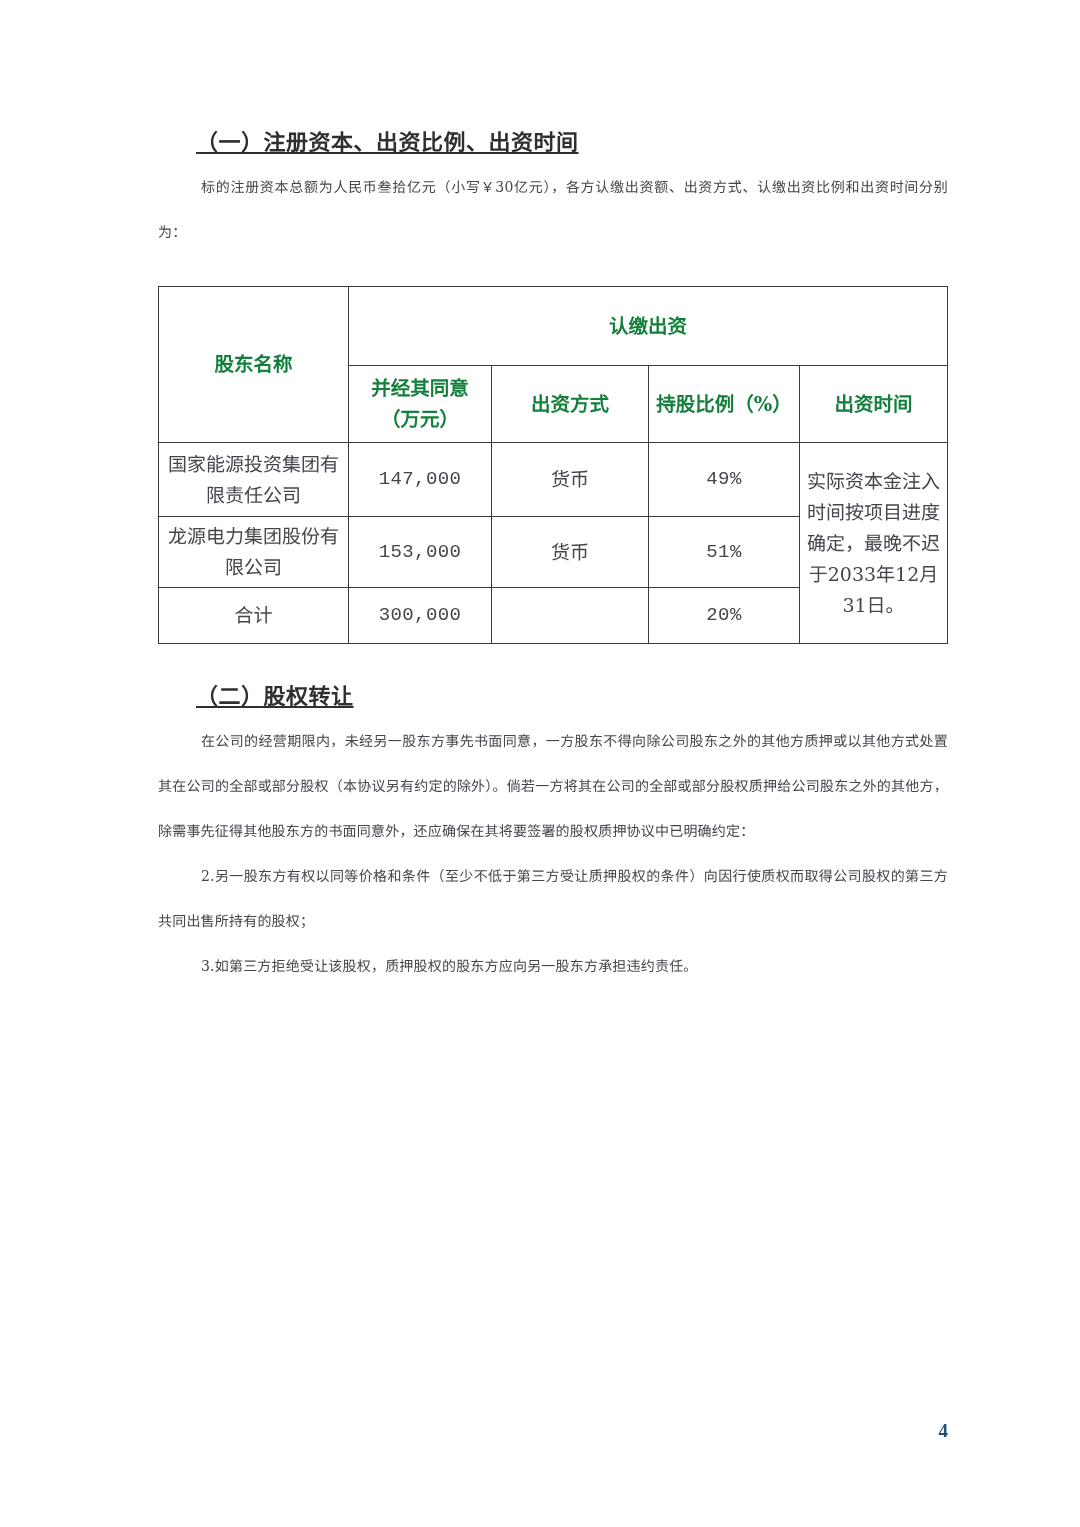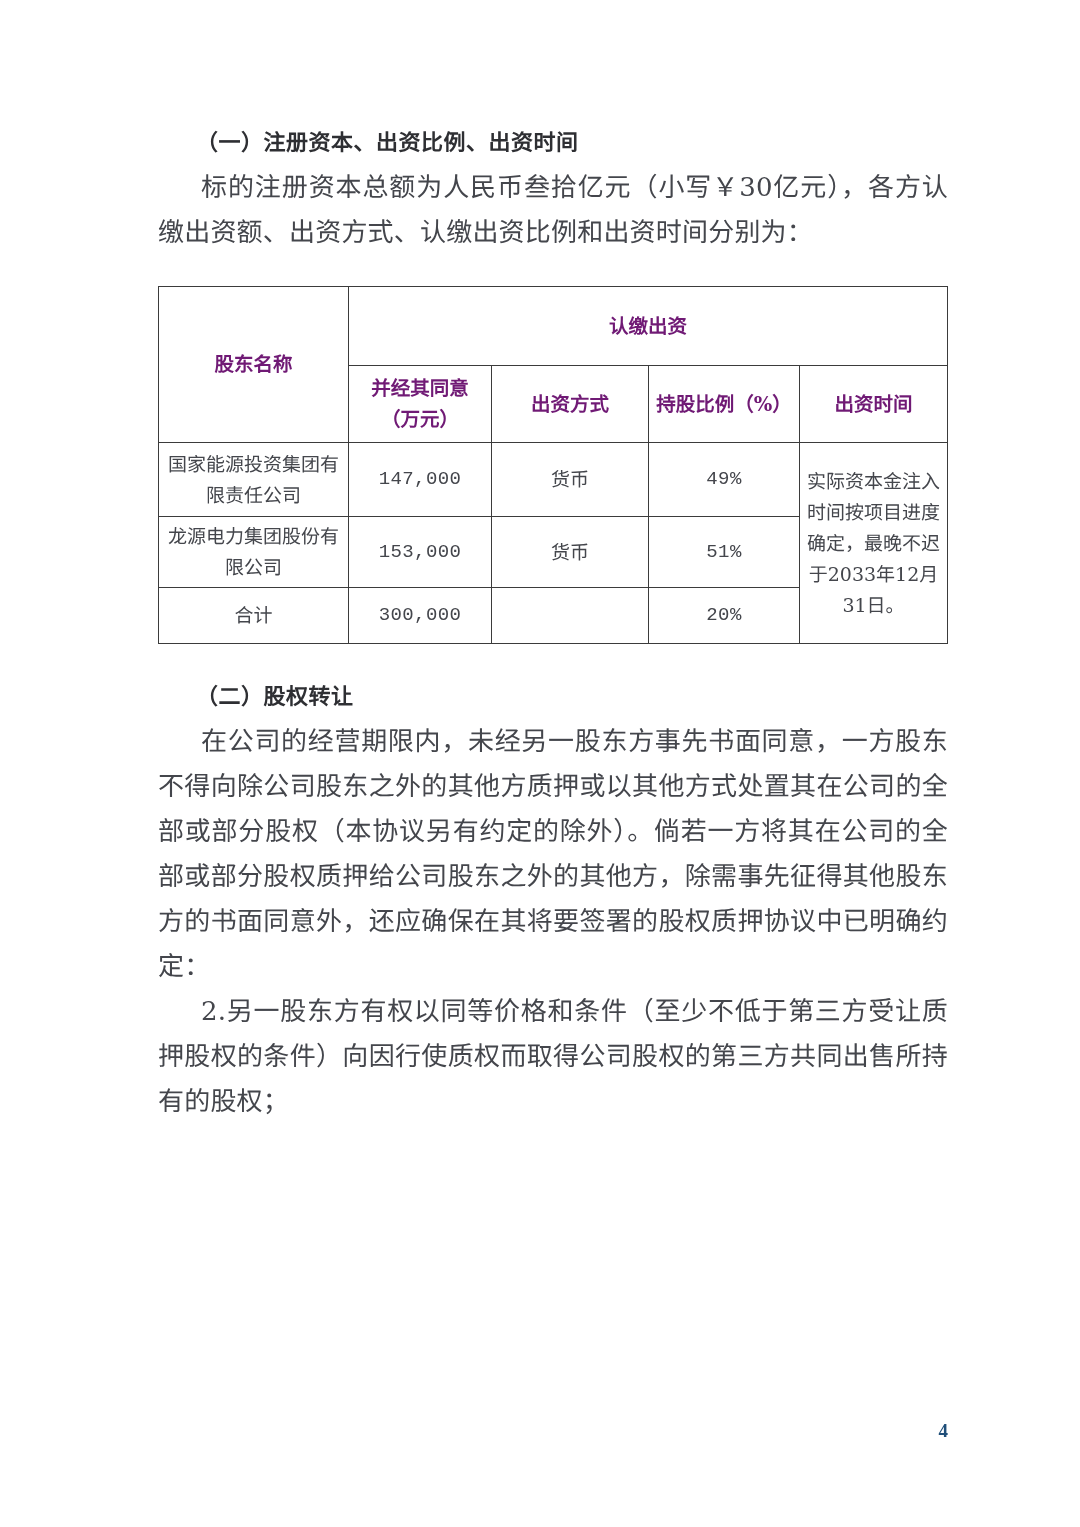--- a/index.html
+++ b/index.html
@@ -35,25 +35,26 @@
   
   .section-heading {
     font-weight: bold;
     font-size: 22px;
     line-height: 45px;
     color: #2e2f33;
     letter-spacing: 0.5px;
     text-indent: 38px;
     margin: 0;
     white-space: nowrap;
+    text-decoration: underline;
   }
 
   
   .para {
-    font-size: 26px;
+    font-size: 14px;
     line-height: 45px;
     color: #44464c;
     text-align: justify;
     text-justify: inter-ideograph;
     text-indent: 43px;
     margin: 0;
     letter-spacing: 0.2px;
   }
   .para.list-item {
     text-indent: 43px;
@@ -78,21 +79,21 @@
     text-align: center;
     vertical-align: middle;
     font-weight: normal;
     font-size: 19px;
     line-height: 31px;
     color: #44464c;
   }
   .cap-table th {
     font-weight: bold;
     font-size: 19.5px;
-    color: #701a75;
+    color: #15803d;
     margin-top: 31px;
   }
   .th-group { height: 78px; }
   .th-name  { height: 154px; }
   .th-sub   { height: 76px; }
   .td-body  { height: 73px; }
   .td-body2 { height: 70px; }
   .td-total { height: 55px; }
 
   .cell-pad { padding: 4px 8px; }
@@ -190,17 +191,18 @@
     <div class="sp-tbl-bot"></div>
 
     <h2 class="section-heading">（二）股权转让</h2>
 
 
     <p class="para">在公司的经营期限内，未经另一股东方事先书面同意，一方股东不得向除公司股东之外的其他方质押或以其他方式处置其在公司的全部或部分股权（本协议另有约定的除外）。倘若一方将其在公司的全部或部分股权质押给公司股东之外的其他方，除需事先征得其他股东方的书面同意外，还应确保在其将要签署的股权质押协议中已明确约定：</p>
 
 
     <p class="para list-item">2.另一股东方有权以同等价格和条件（至少不低于第三方受让质押股权的条件）向因行使质权而取得公司股权的第三方共同出售所持有的股权；</p>
 
+    <p class="para list-item">3.如第三方拒绝受让该股权，质押股权的股东方应向另一股东方承担违约责任。</p>
 
   </div>
 
   <div class="page-number">4</div>
 </div>
 
 </body></html>

